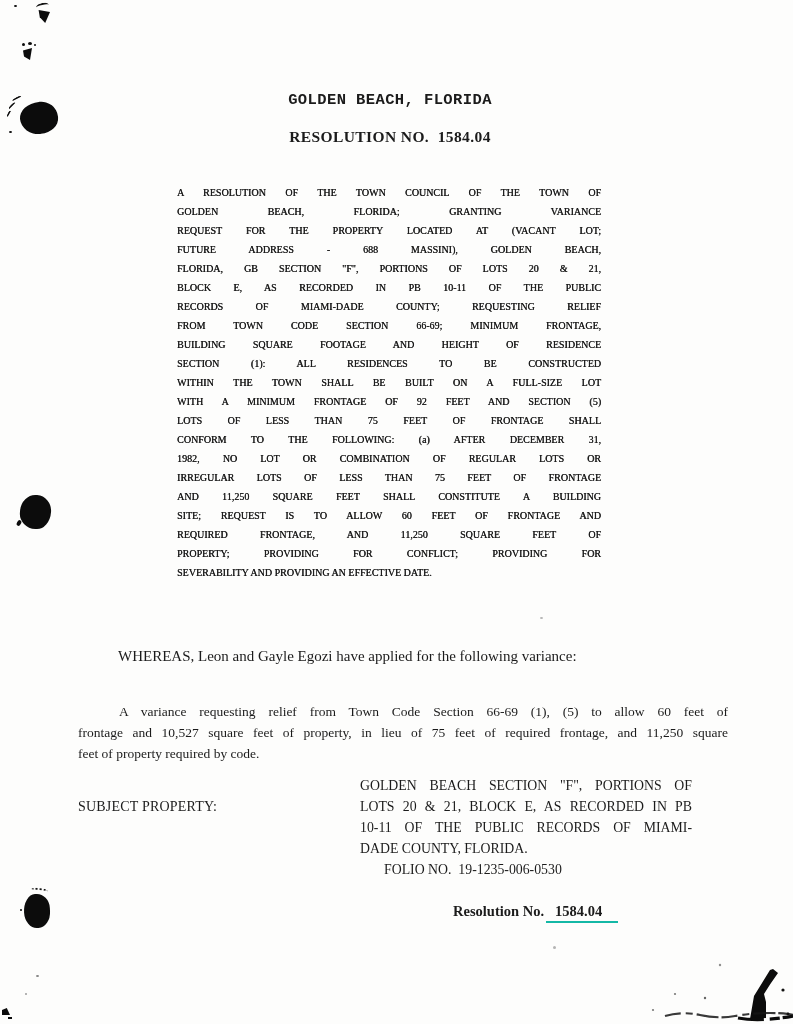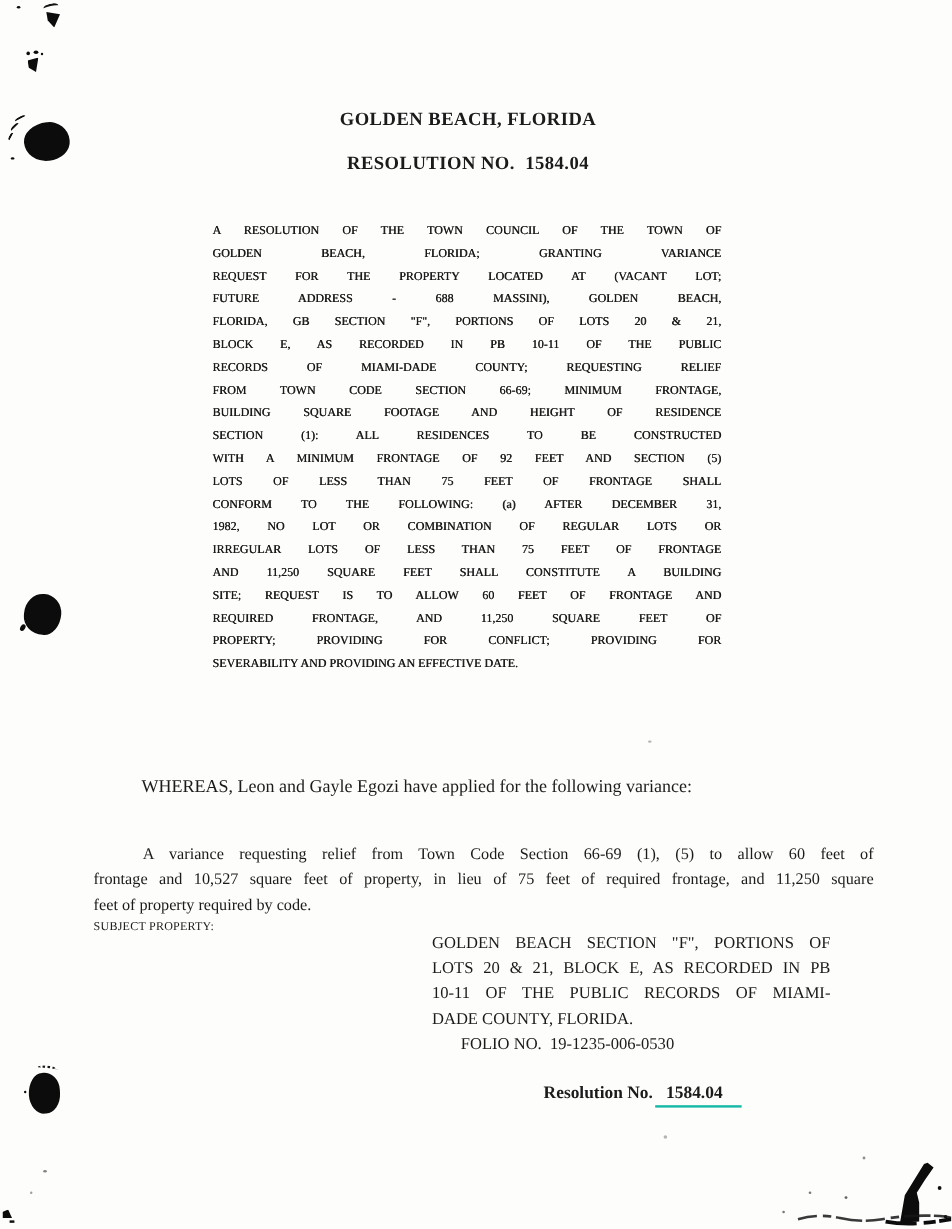--- a/index.html
+++ b/index.html
@@ -18,21 +18,21 @@
   .doc-title {
     position: absolute;
     left: 0;
     width: 780px;
     text-align: center;
     font-weight: bold;
     font-size: 15.5px;
     letter-spacing: 0.4px;
     white-space: pre;
   }
-  .title-location  { top: 91px; }
+  .title-location  { top: 91px; font-family: Liberation Mono, monospace; }
   .title-resno     { top: 128px; }
 
   
   .body-block {
     position: absolute;
     left: 177px;
     top: 183px;
     width: 424px;
     font-size: 10px;
     line-height: 19px;
@@ -62,22 +62,22 @@
     width: 650px;
     font-size: 13.5px;
     line-height: 21px;
   }
   .variance-par .jline:first-child { text-indent: 41px; }
 
   
   .subject-label {
     position: absolute;
     left: 78px;
-    top: 767px;
-    font-size: 10px;
+    top: 799px;
+    font-size: 14px;
     letter-spacing: 0.2px;
   }
   .subject-desc {
     position: absolute;
     left: 360px;
     top: 775px;
     width: 332px;
     font-size: 13.8px;
     line-height: 21px;
   }
@@ -151,20 +151,21 @@
       <div class="jline">A RESOLUTION OF THE TOWN COUNCIL OF THE TOWN OF</div>
       <div class="jline">GOLDEN BEACH, FLORIDA; GRANTING VARIANCE</div>
       <div class="jline">REQUEST FOR THE PROPERTY LOCATED AT (VACANT LOT;</div>
       <div class="jline">FUTURE ADDRESS - 688 MASSINI), GOLDEN BEACH,</div>
       <div class="jline">FLORIDA, GB SECTION "F", PORTIONS OF LOTS 20 &amp; 21,</div>
       <div class="jline">BLOCK E, AS RECORDED IN PB 10-11 OF THE PUBLIC</div>
       <div class="jline">RECORDS OF MIAMI-DADE COUNTY; REQUESTING RELIEF</div>
       <div class="jline">FROM TOWN CODE SECTION 66-69; MINIMUM FRONTAGE,</div>
       <div class="jline">BUILDING SQUARE FOOTAGE AND HEIGHT OF RESIDENCE</div>
       <div class="jline">SECTION (1): ALL RESIDENCES TO BE CONSTRUCTED</div>
+      <div class="jline">WITHIN THE TOWN SHALL BE BUILT ON A FULL-SIZE LOT</div>
       <div class="jline">WITH A MINIMUM FRONTAGE OF 92 FEET AND SECTION (5)</div>
       <div class="jline">LOTS OF LESS THAN 75 FEET OF FRONTAGE SHALL</div>
       <div class="jline">CONFORM TO THE FOLLOWING: (a) AFTER DECEMBER 31,</div>
       <div class="jline">1982, NO LOT OR COMBINATION OF REGULAR LOTS OR</div>
       <div class="jline">IRREGULAR LOTS OF LESS THAN 75 FEET OF FRONTAGE</div>
       <div class="jline">AND 11,250 SQUARE FEET SHALL CONSTITUTE A BUILDING</div>
       <div class="jline">SITE; REQUEST IS TO ALLOW 60 FEET OF FRONTAGE AND</div>
       <div class="jline">REQUIRED FRONTAGE, AND 11,250 SQUARE FEET OF</div>
       <div class="jline">PROPERTY; PROVIDING FOR CONFLICT; PROVIDING FOR</div>
       <div class="jline last">SEVERABILITY AND PROVIDING AN EFFECTIVE DATE.</div>

